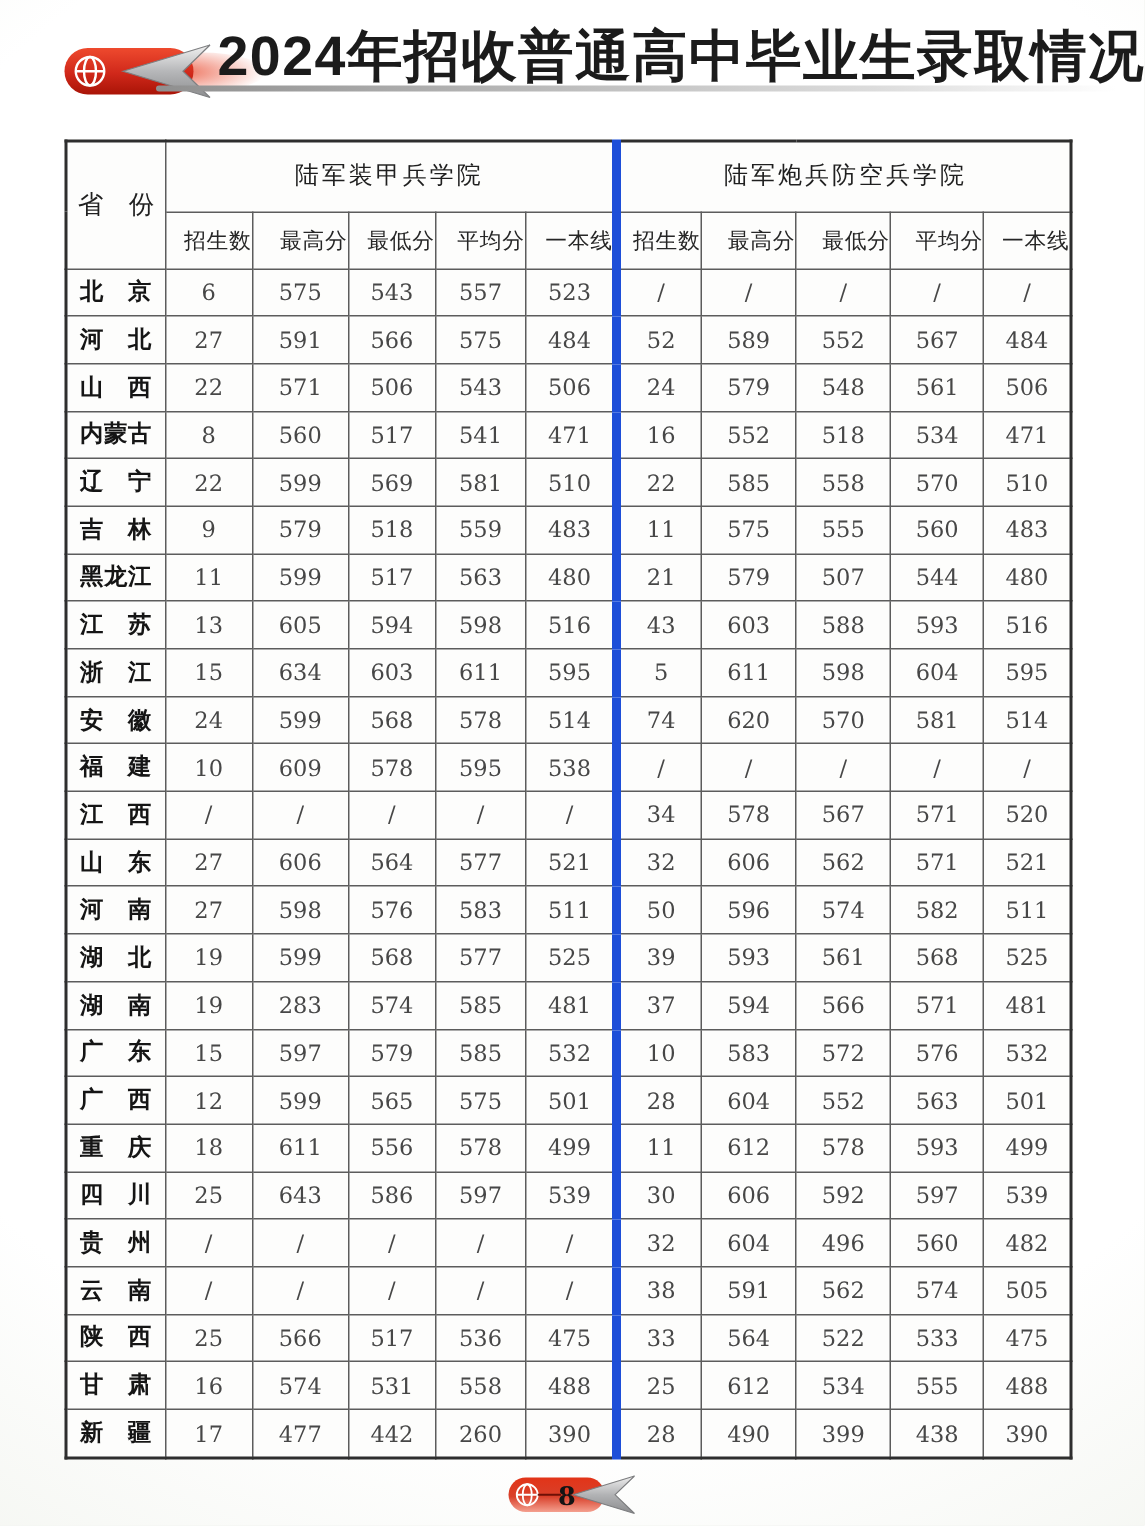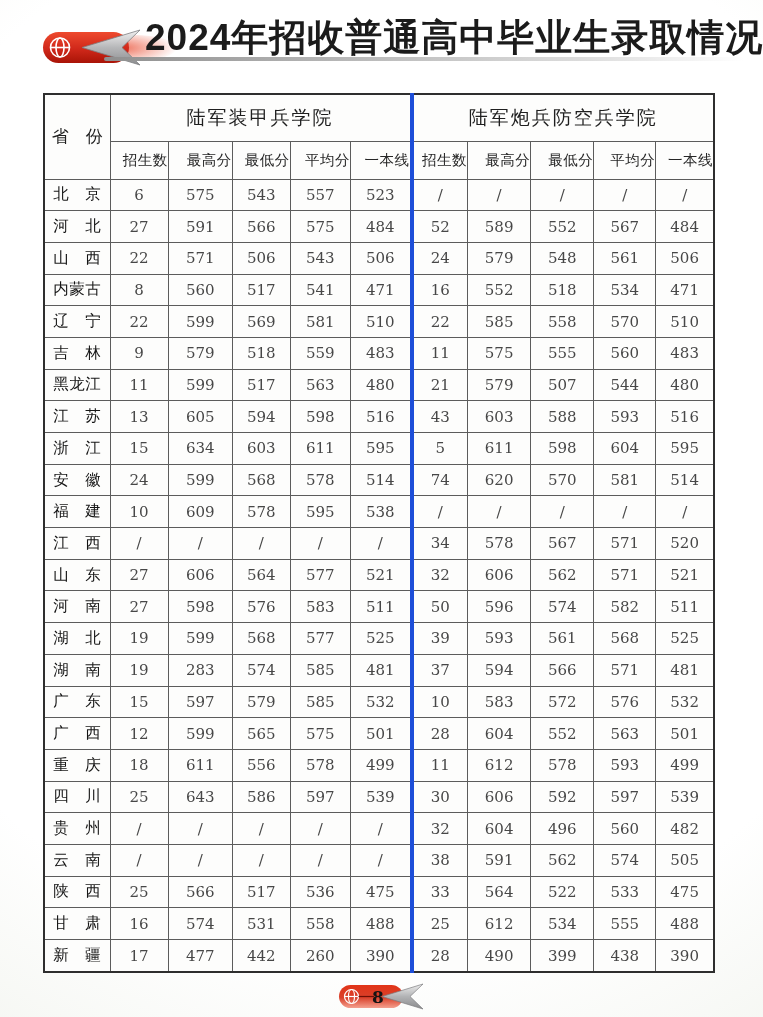--- a/index.html
+++ b/index.html
@@ -41,31 +41,31 @@
     text-align:center;vertical-align:middle;
     padding:0;overflow:hidden;
   }
   table{border:2px solid #2e2e2e;}
   col.c-prov{width:66px;}
   col.c-n1{width:58px;} col.c-n2{width:64px;} col.c-n3{width:58px;} col.c-n4{width:60px;} col.c-n5{width:61px;}
   col.c-n6{width:56px;} col.c-n7{width:63px;} col.c-n8{width:63px;} col.c-n9{width:62px;} col.c-n10{width:58px;}
   .row-college{height:47px;}
   .row-sub{height:38px;}
   th.college{
-    font-size:19px;font-weight:500;color:#1f1f1f;letter-spacing:2px;
+    font-size:16px;font-weight:500;color:#1f1f1f;letter-spacing:2px;
   }
   th.prov-head{
     font-size:17px;font-weight:500;color:#1f1f1f;margin-left:44px;
   }
   th.sub{
     font-size:14.5px;font-weight:500;color:#262626;letter-spacing:0.5px;text-align:right;
   }
-  th.group-sep, td.group-sep{border-left:4px solid #1d4ed8;}
+  th.group-sep, td.group-sep{border-left:6px solid #1d4ed8;}
   tbody th.province{
-    font-size:15.5px;font-weight:400;color:#151515;letter-spacing:0.5px;
+    font-size:15.5px;font-weight:700;color:#151515;letter-spacing:0.5px;
   }
   tbody td{
     font-family:"DejaVu Serif","Liberation Serif",serif;
     font-size:15px;color:#474747;
   }
   
   .footer-marker{position:absolute;left:338px;top:982px;width:86px;height:30px;}
 </style>
 </head>
 <body>

